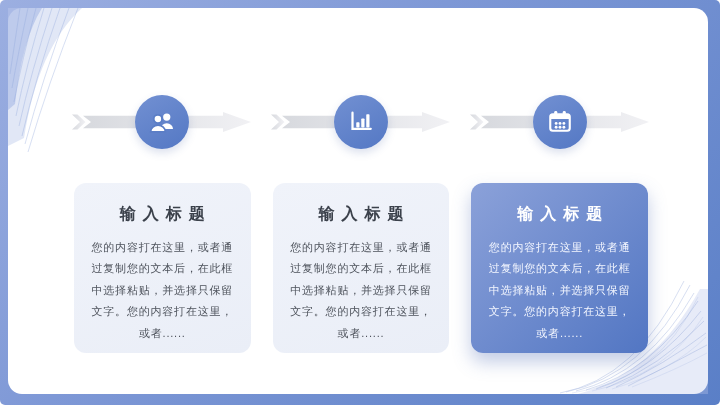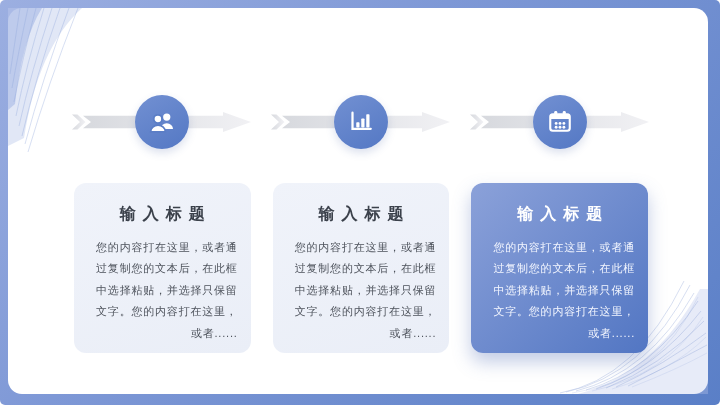--- a/index.html
+++ b/index.html
@@ -79,21 +79,21 @@
     font-weight:600;
     letter-spacing:7px;
     padding-left:7px; 
     color:#3b414b;
   }
   .card-body{
     margin-top:12px;
     font-size:11px;
     line-height:1.95;
     letter-spacing:0.8px;
-    text-align:right;
+    text-align:center;
     color:#4d525b;
   }
   .card.accent{
     background:linear-gradient(135deg,#8fa3da 0%,#8ba1d9 0%,#5276c3 100%);
     box-shadow:0 9px 18px rgba(80,110,180,0.35);
   }
   .card.accent .card-title{color:#ffffff;}
   .card.accent .card-body{color:#f4f7ff;}
 </style>
 </head>

